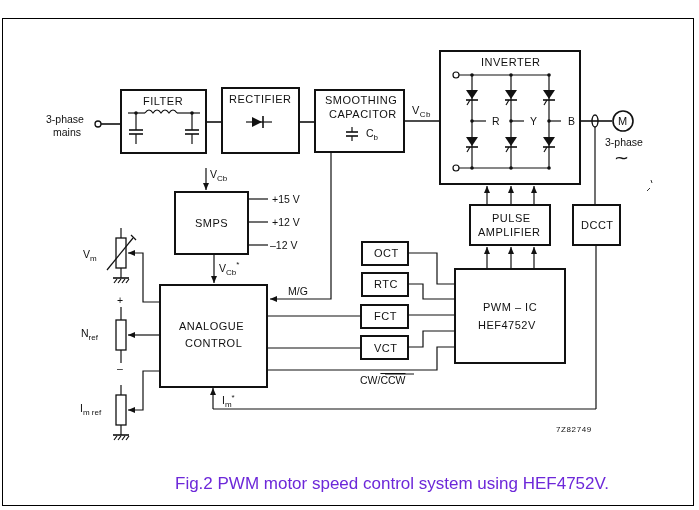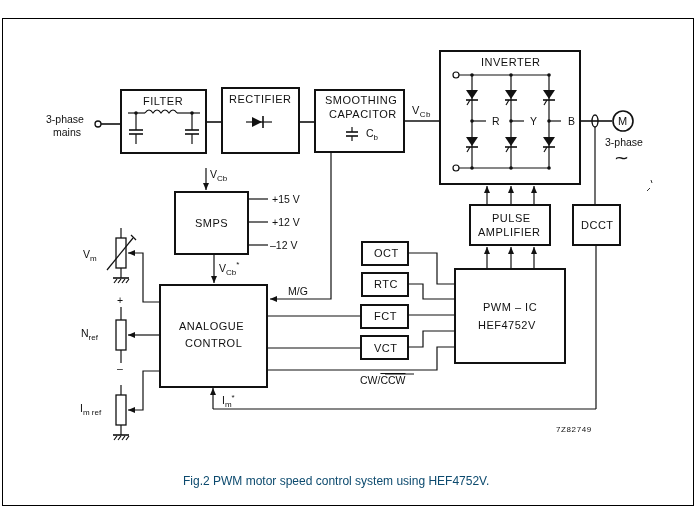--- a/index.html
+++ b/index.html
@@ -6,21 +6,21 @@
   body { width: 699px; height: 510px; position: relative; overflow: hidden; font-family: "Liberation Sans", sans-serif; }
   #frame { position: absolute; left: 2px; top: 18px; width: 692px; height: 488px; border: 1.5px solid #000; box-sizing: border-box; }
   svg { position: absolute; left: 0; top: 0; }
   .lbl { font-family: "Liberation Sans", sans-serif; font-size: 11px; fill: #111; letter-spacing: 0.5px; }
   .lbls { font-family: "Liberation Sans", sans-serif; font-size: 10.5px; fill: #111; }
   .sub { font-size: 8px; }
   .box { fill: #fff; stroke: #111; stroke-width: 2; }
   .w { stroke: #111; stroke-width: 1.6; fill: none; }
   .wt { stroke: #111; stroke-width: 1.2; fill: none; }
   .fill { fill: #111; }
-  .caption { position: absolute; left: 183px; top: 474px; font-size: 12px; color: #0c4a6e; font-family: "Liberation Sans", sans-serif; }
+  .caption { position: absolute; left: 175px; top: 474px; font-size: 17px; color: #6d28d9; font-family: "Liberation Sans", sans-serif; }
 </style>
 </head>
 <body>
 
 <div id="frame"></div>
 
 <svg width="699" height="510" viewBox="0 0 699 510">
   <defs>
     <marker id="arr" markerWidth="8" markerHeight="8" refX="7" refY="4" orient="auto" markerUnits="userSpaceOnUse">
       <path d="M0,1 L7,4 L0,7 Z" fill="#111"></path>

